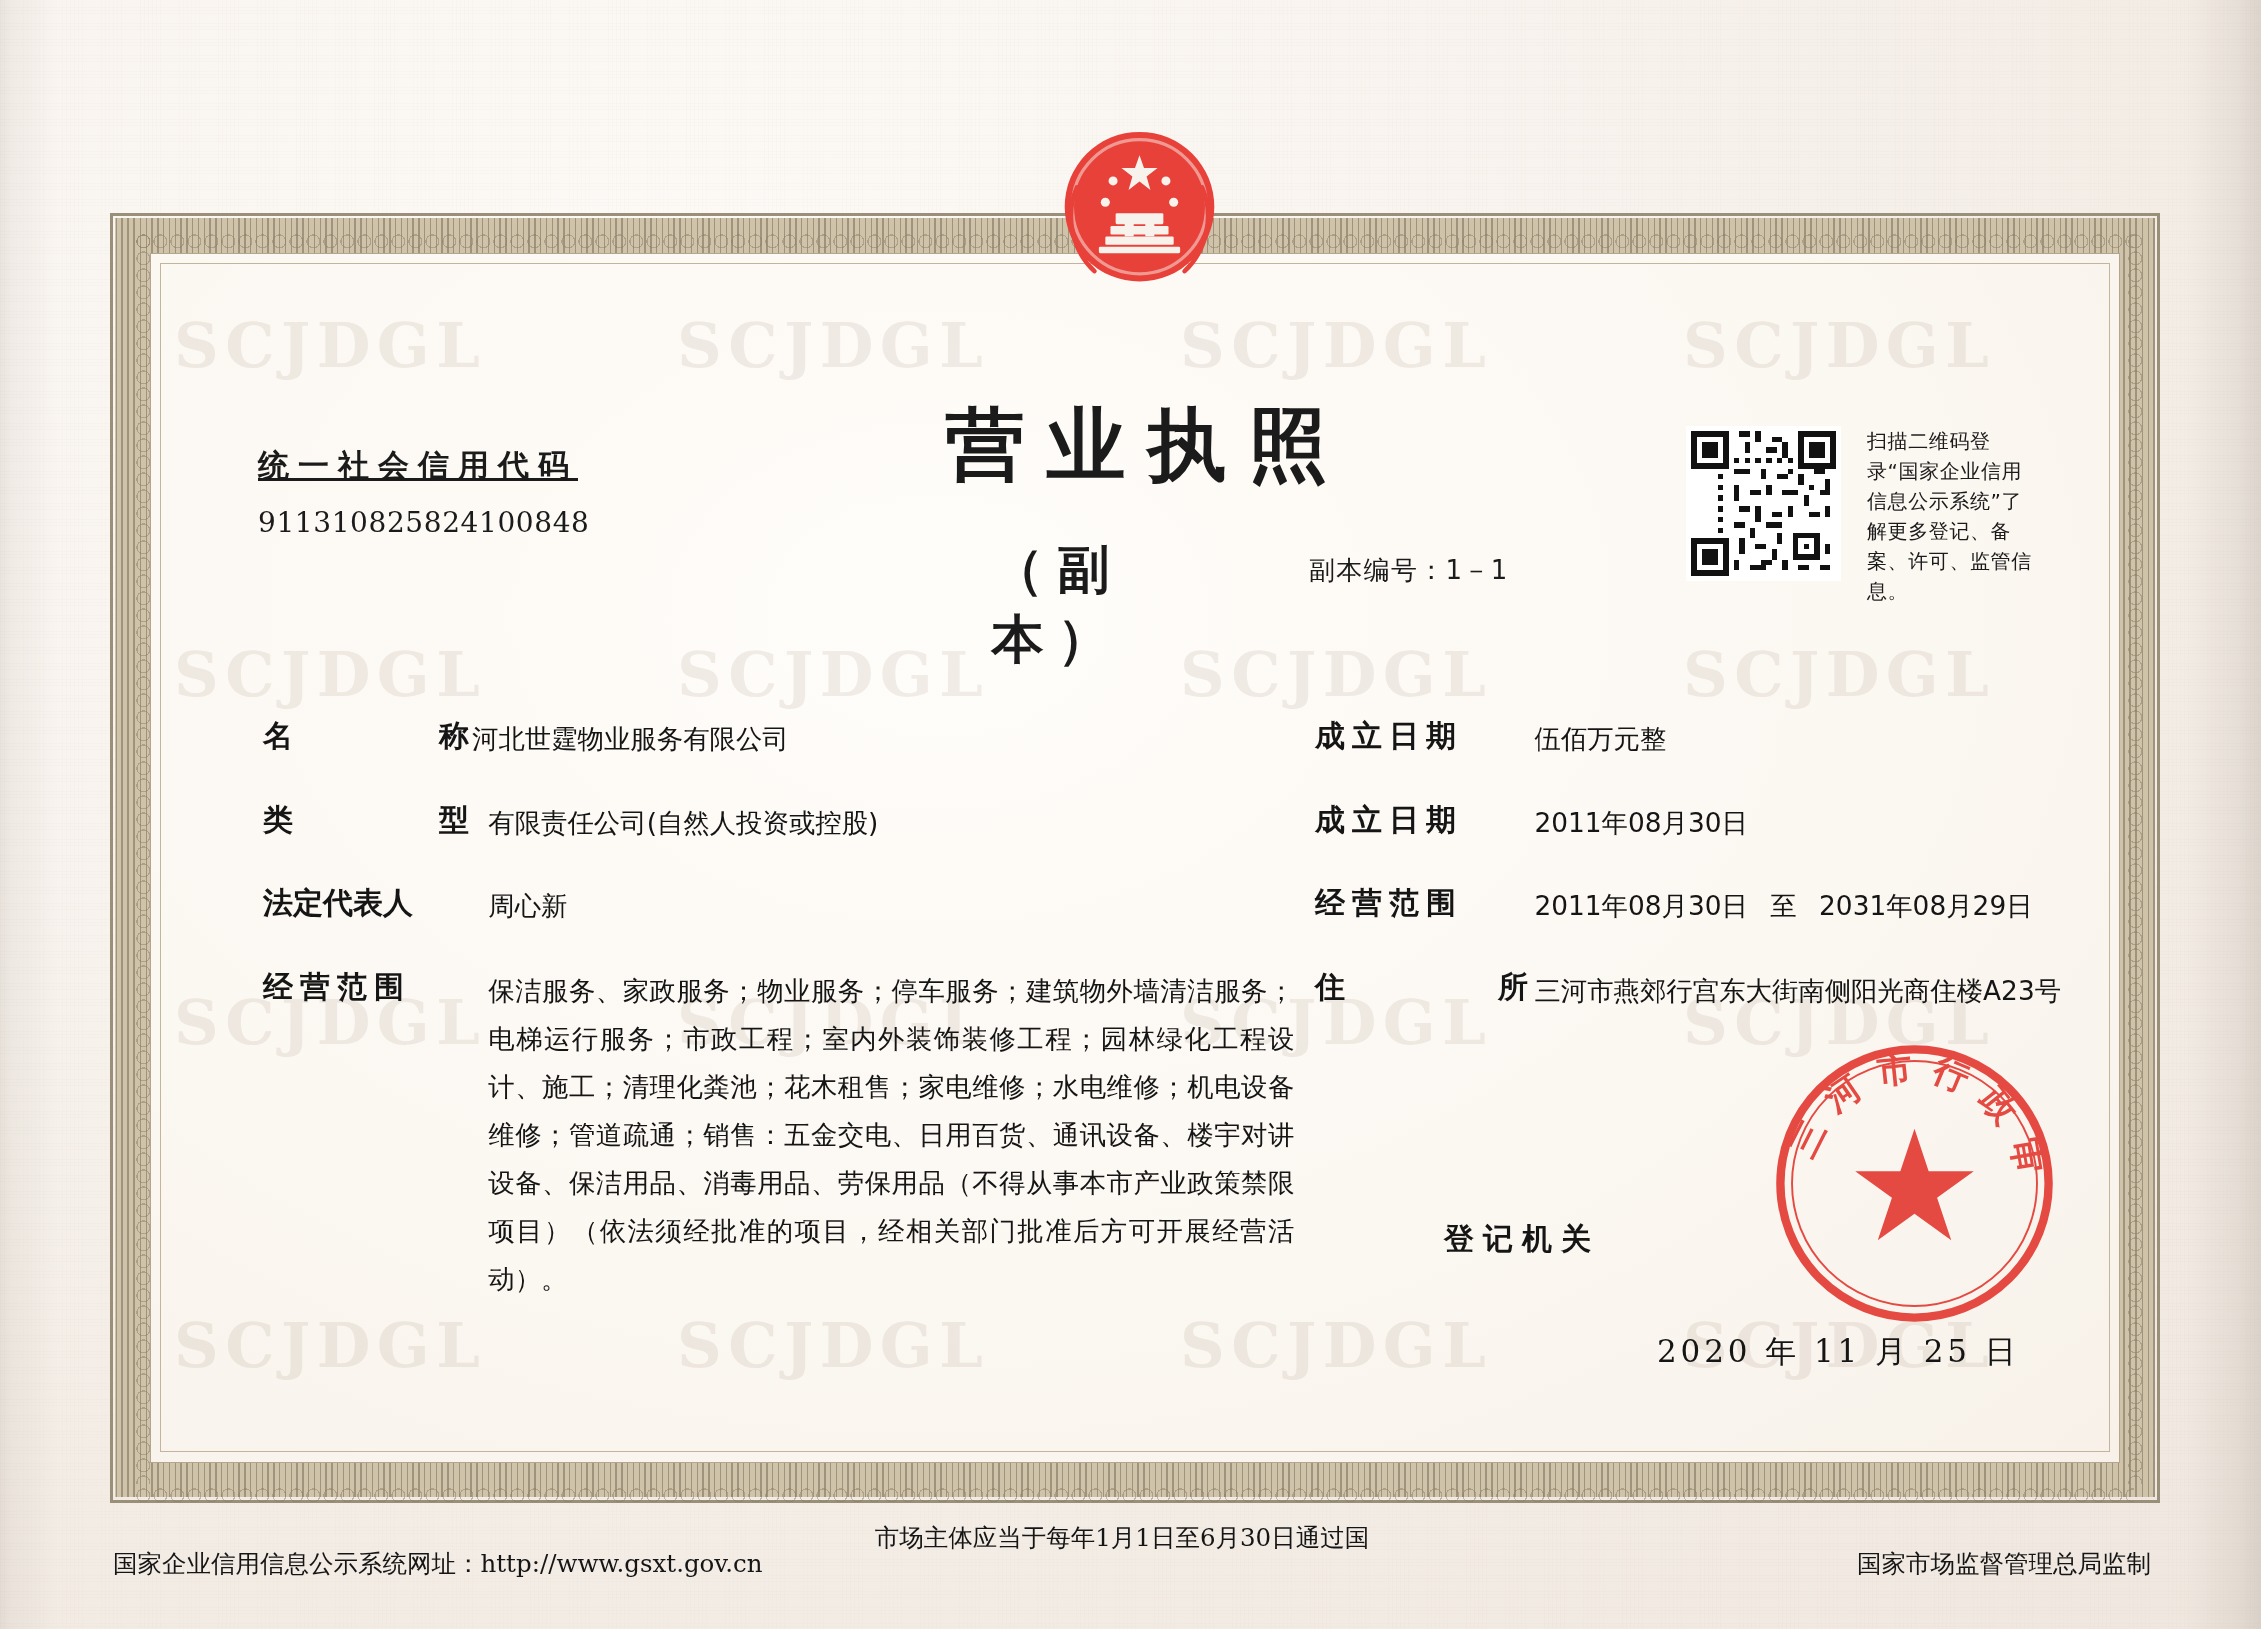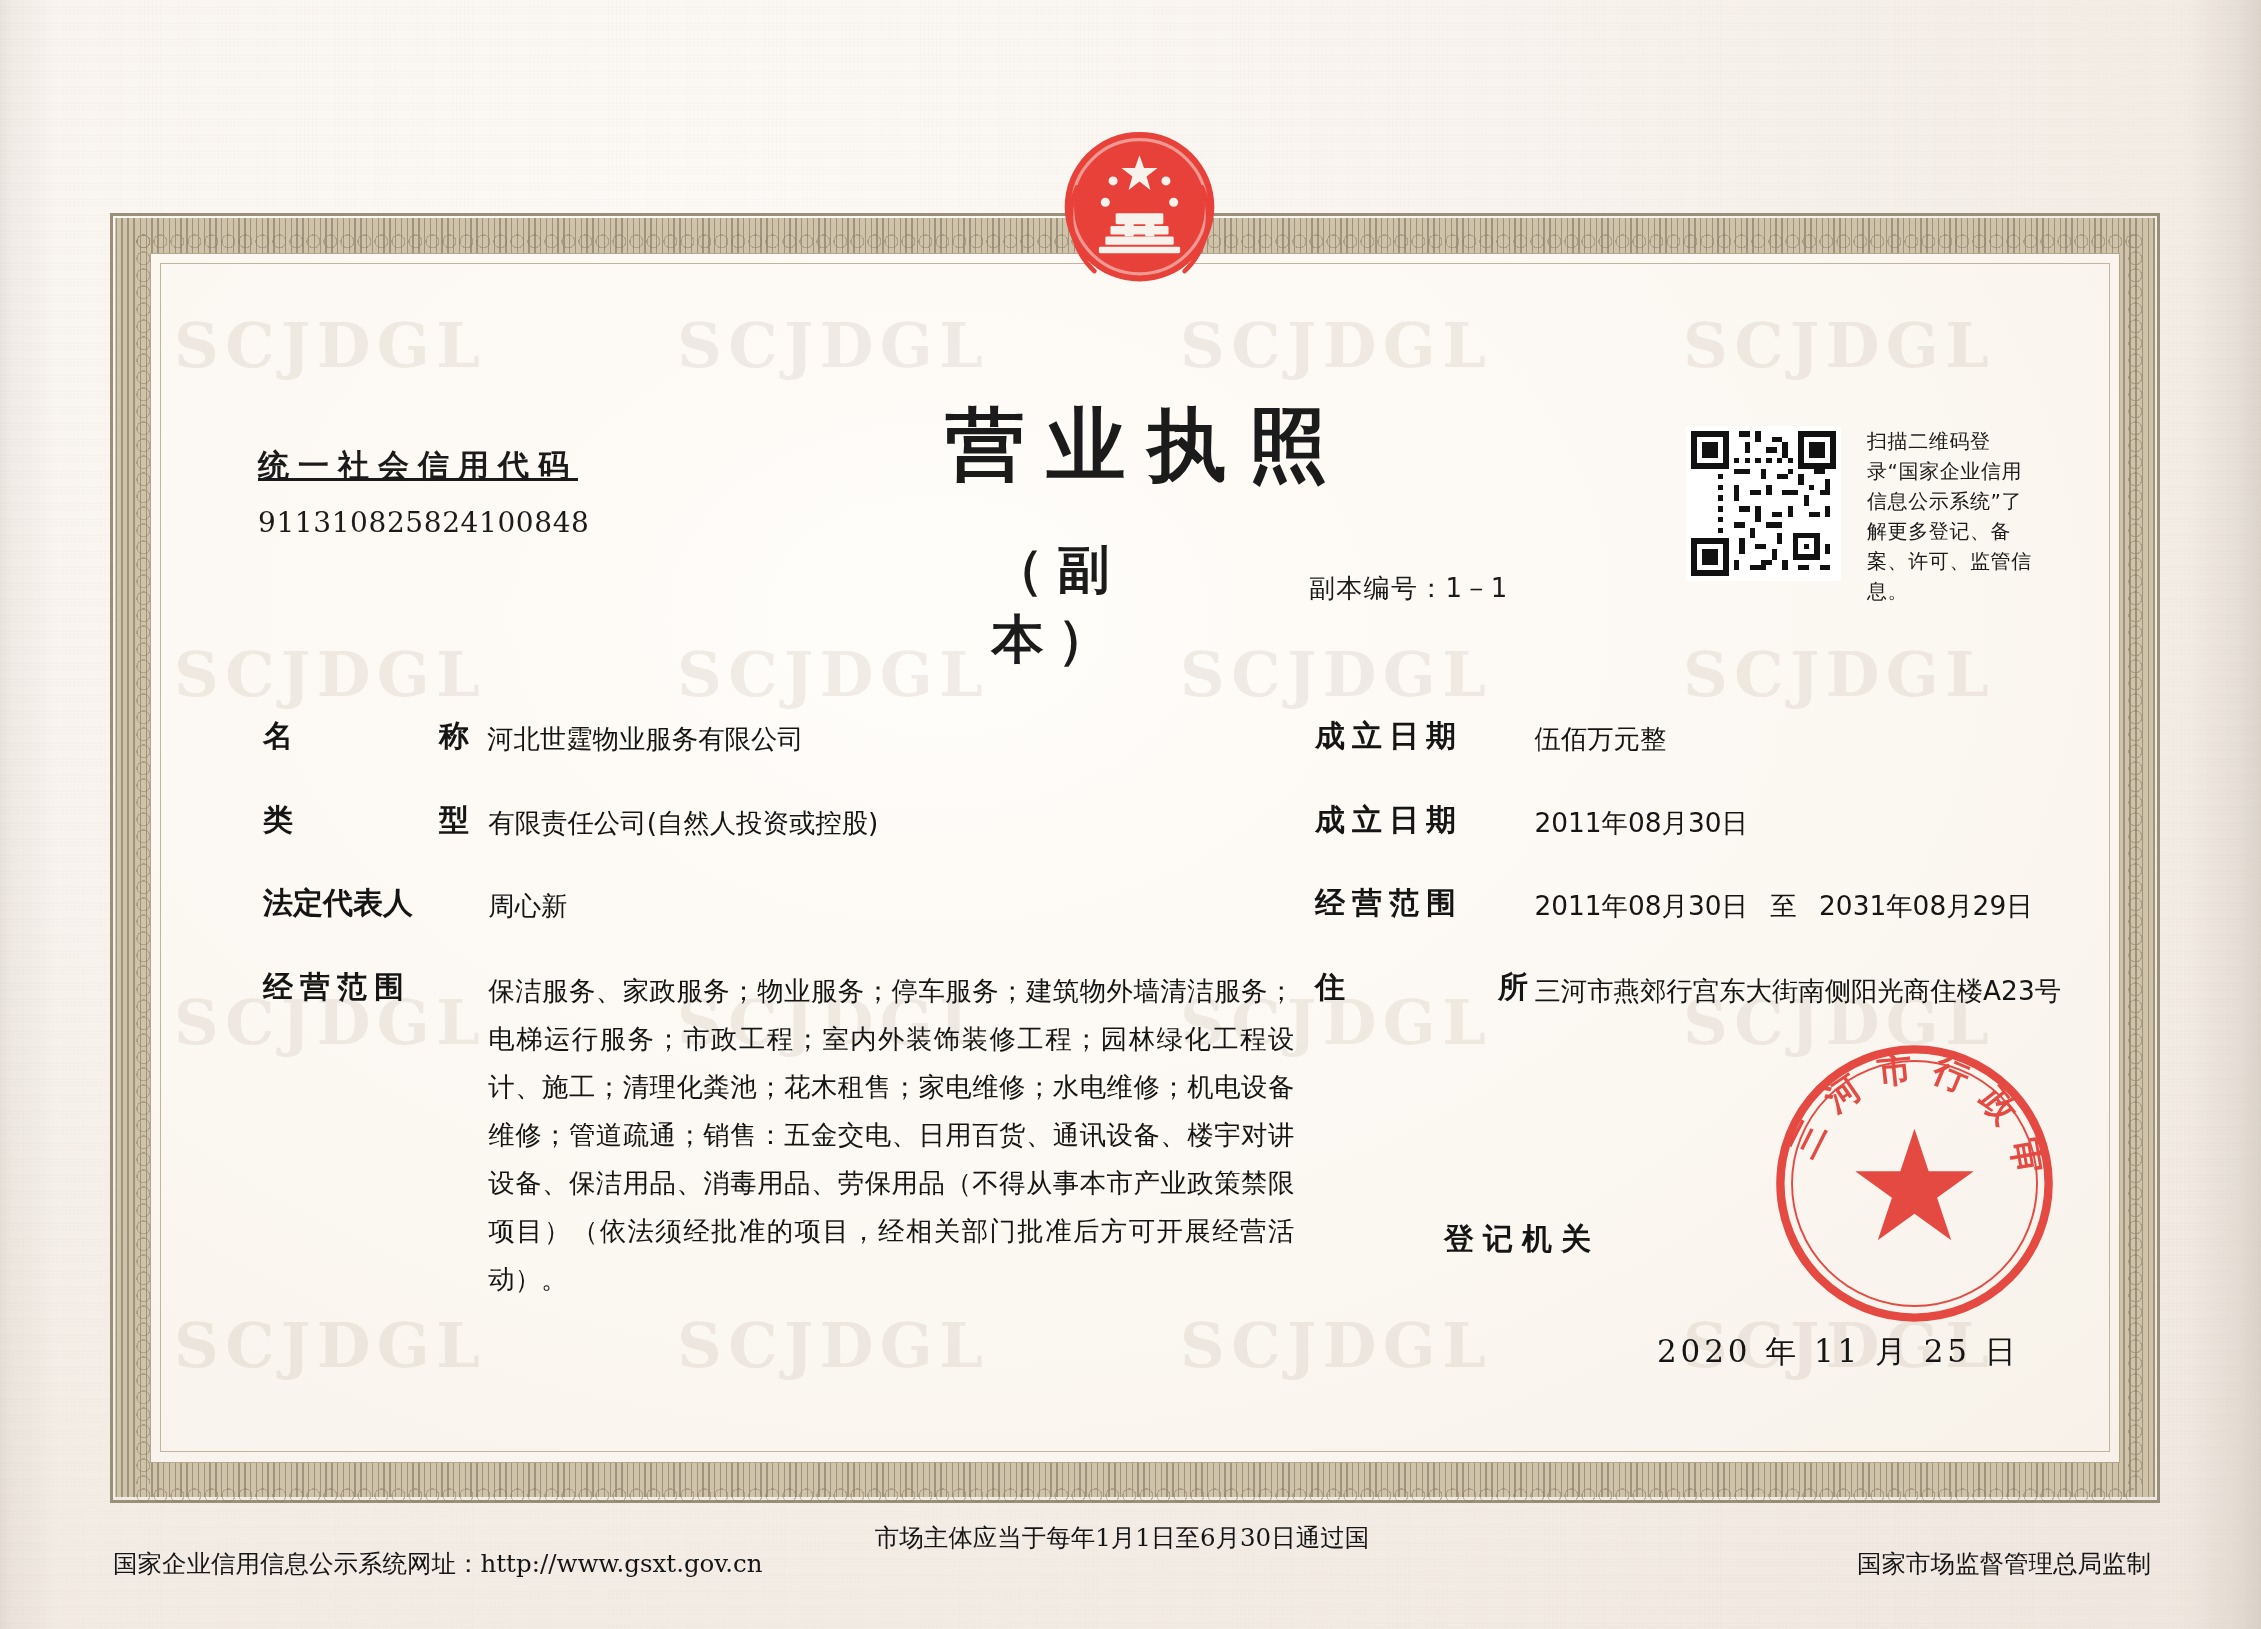--- a/index.html
+++ b/index.html
@@ -166,21 +166,21 @@
     width: 271px;
     text-align: center;
     font-size: 52px;
     letter-spacing: 14px;
     color: #1b1b1b;
     font-weight: 600;
   }
   .copy-no {
     position: absolute;
     left: 1309px;
-    top: 571px;
+    top: 553px;
     font-size: 26px;
     color: #1b1b1b;
     letter-spacing: 1.3px;
     white-space: nowrap;
   }
 
   .credit-label {
     position: absolute;
     left: 258px;
     top: 445px;
@@ -493,21 +493,21 @@
       </g>
     </svg>
   </div>
   <div class="qr-note">扫描二维码登录“国家企业信用信息公示系统”了解更多登记、备案、许可、监管信息。</div>
 
   <div class="field left-col" style="top:716px;">
     <div class="f-label sp4">
       <span>名</span>
       <span>称</span>
     </div>
-    <div class="f-value" style="margin-left:18px;">河北世霆物业服务有限公司</div>
+    <div class="f-value" style="margin-left:3px;">河北世霆物业服务有限公司</div>
   </div>
 
   <div class="field left-col" style="top:800px;">
     <div class="f-label sp4">
       <span>类</span>
       <span>型</span>
     </div>
     <div class="f-value" style="margin-left:19.3px;">有限责任公司(自然人投资或控股)</div>
   </div>
 

